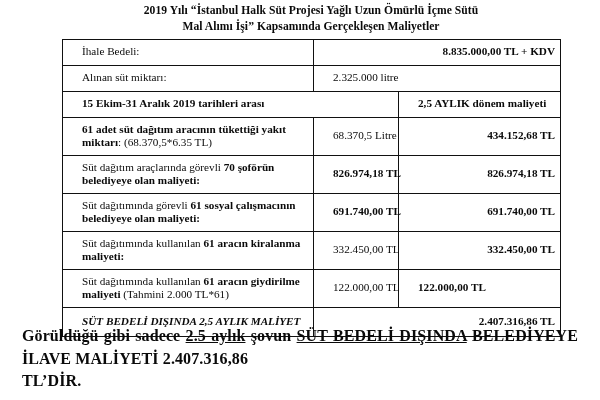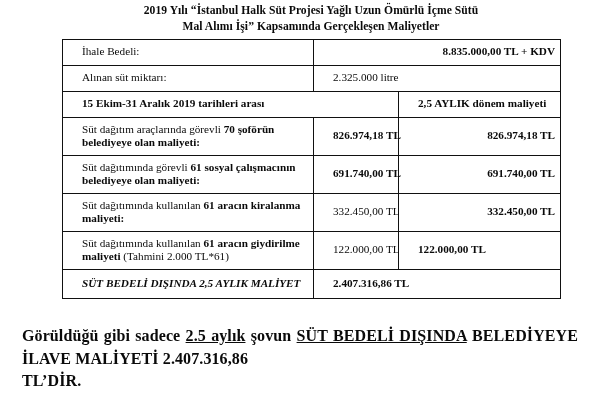--- a/index.html
+++ b/index.html
@@ -63,21 +63,21 @@
   .r-two td   { height: 32px; }
   .r-total td { height: 23px; }
 
   .b    { font-weight: bold; }
   .bi   { font-weight: bold; font-style: italic; margin-left: 44px; }
   .num  { text-align: left; white-space: nowrap; }
   .numb { text-align: right; white-space: nowrap; font-weight: bold; }
   .numl { text-align: left; white-space: nowrap; font-weight: bold; }
   .midnum  { text-align: right; white-space: nowrap; font-weight: bold; font-size: 11px; }
   .midplain{ text-align: right; white-space: nowrap; font-size: 11px; }
-  .ctr  { text-align: left; }
+  .ctr  { text-align: right; }
 
   .cell-2line { line-height: 13.6px; }
 
   
   .conclusion {
     position: absolute;
     left: 22px;
     top: 325px;
     width: 556px;
     font-size: 16px;
@@ -116,20 +116,25 @@
       <tr class="r-sut">
         <td>Alınan süt miktarı:</td>
         <td colspan="2" class="num">2.325.000 litre</td>
       </tr>
 
       <tr class="r-head">
         <td colspan="2" class="b">15 Ekim-31  Aralık 2019 tarihleri arası</td>
         <td class="b">2,5 AYLIK dönem maliyeti</td>
       </tr>
 
+      <tr class="r-two">
+        <td class="cell-2line"><span class="b">61 adet süt dağıtım aracının tükettiği yakıt miktarı</span><span>: (68.370,5*6.35 TL)</span></td>
+        <td class="midplain">68.370,5 Litre</td>
+        <td class="numb">434.152,68 TL</td>
+      </tr>
 
       <tr class="r-two">
         <td class="cell-2line"><span>Süt dağıtım araçlarında görevli </span><span class="b">70 şoförün belediyeye olan maliyeti:</span></td>
         <td class="midnum">826.974,18 TL</td>
         <td class="numb">826.974,18 TL</td>
       </tr>
 
       <tr class="r-two">
         <td class="cell-2line"><span>Süt dağıtımında görevli </span><span class="b">61 sosyal çalışmacının belediyeye olan maliyeti:</span></td>
         <td class="midnum">691.740,00 TL</td>

